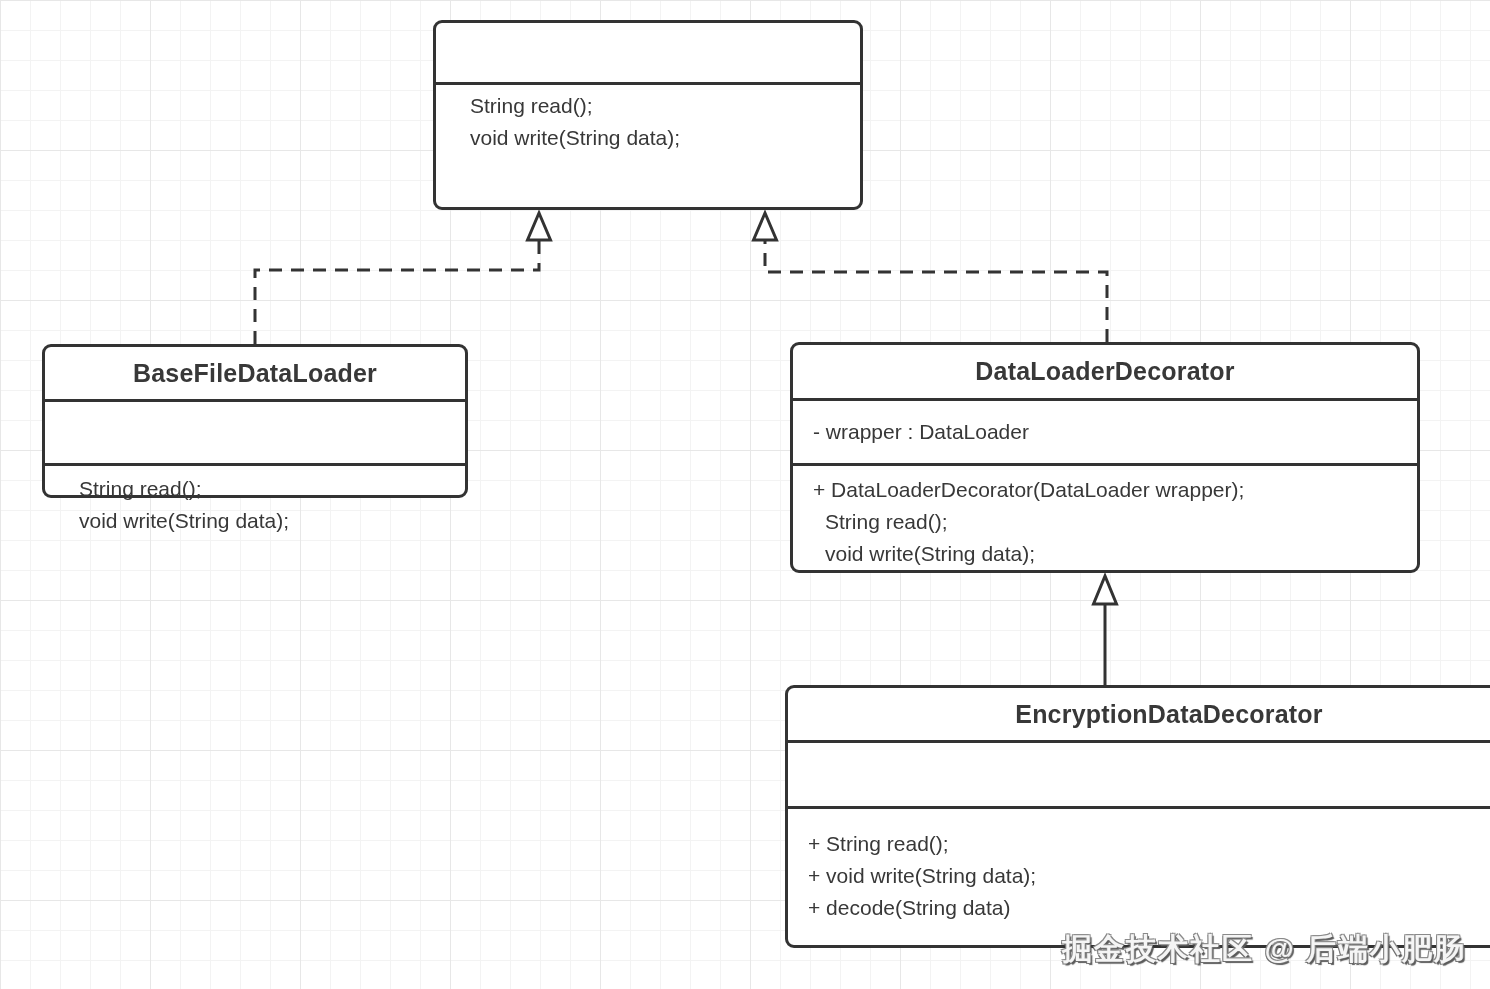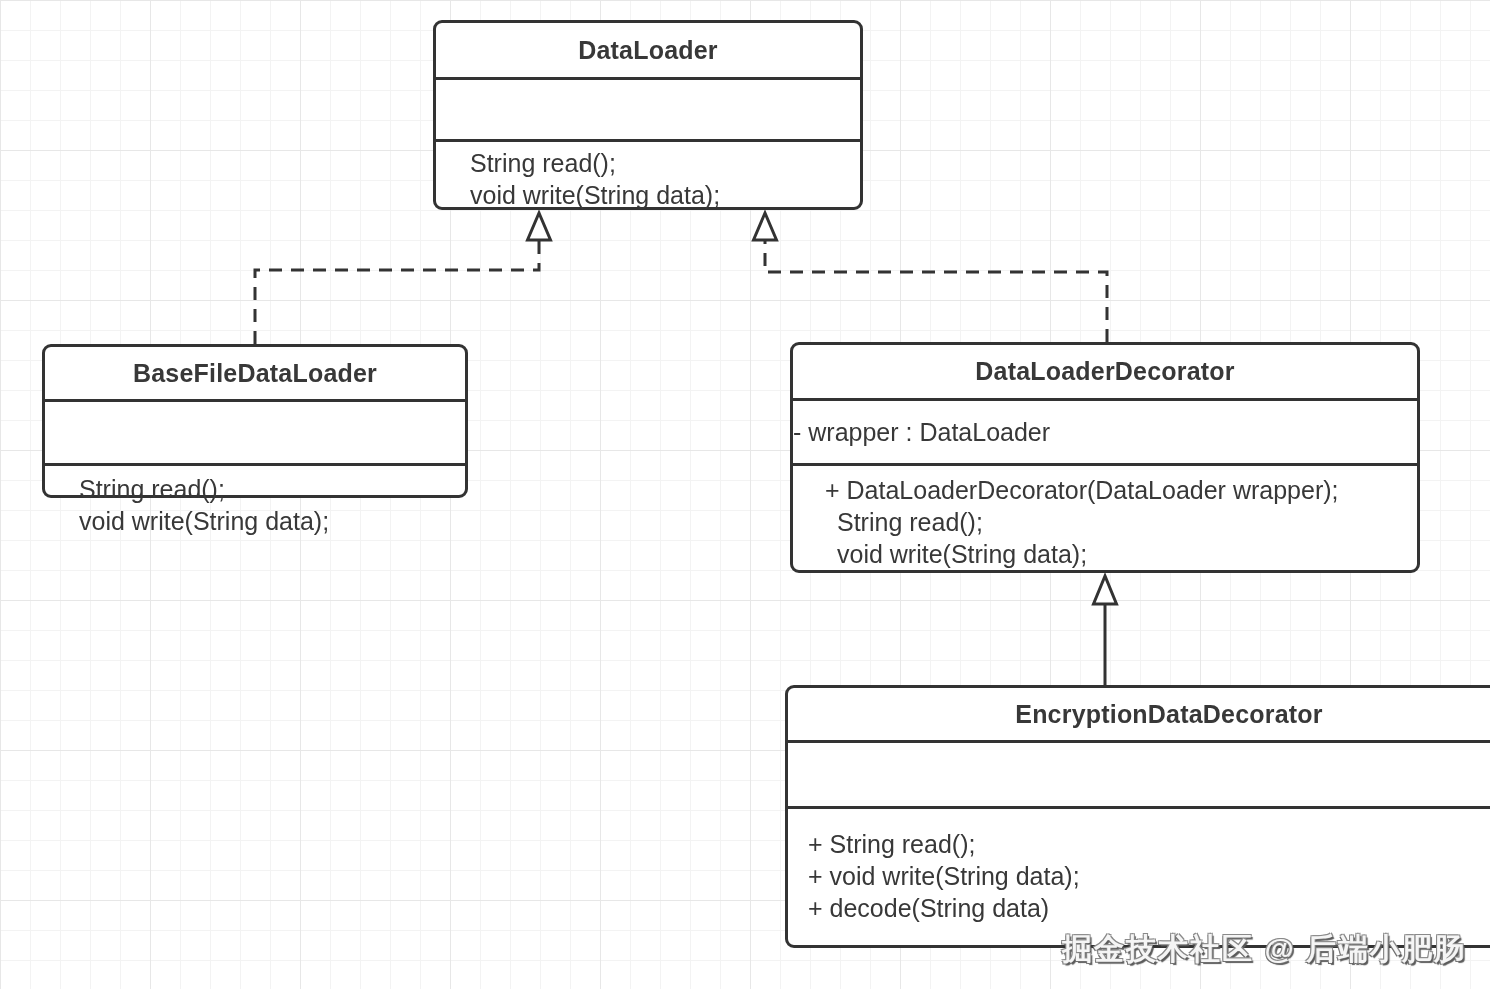--- a/index.html
+++ b/index.html
@@ -48,40 +48,40 @@
     border-bottom: 3px solid #333333;
     display: flex;
     flex-direction: column;
     justify-content: center;
   }
   .uml-methods {
     box-sizing: border-box;
     flex: 1 1 auto;
   }
   .member {
-    font-size: 25px;
+    font-size: 21px;
     line-height: 32px;
     white-space: pre;
   }
 
   
   #box-dataloader            { left: 433px; top: 20px;  width: 430px; height: 190px; }
   #box-dataloader .uml-title   { height: 57px; }
   #box-dataloader .uml-attrs   { height: 62px; }
   #box-dataloader .uml-methods { padding: 5px 10px 0 34px; }
 
   #box-basefiledataloader            { left: 42px; top: 344px; width: 426px; height: 154px; }
   #box-basefiledataloader .uml-title   { height: 55px; }
   #box-basefiledataloader .uml-attrs   { height: 64px; }
   #box-basefiledataloader .uml-methods { padding: 7px 10px 0 34px; }
 
   #box-dataloaderdecorator            { left: 790px; top: 342px; width: 630px; height: 231px; }
   #box-dataloaderdecorator .uml-title   { height: 56px; }
-  #box-dataloaderdecorator .uml-attrs   { height: 65px; }
-  #box-dataloaderdecorator .uml-methods { padding: 8px 10px 0 32px; }
+  #box-dataloaderdecorator .uml-attrs   { height: 65px; padding-left: 20px; }
+  #box-dataloaderdecorator .uml-methods { padding: 8px 10px 0 20px; }
   #box-dataloaderdecorator .uml-methods .indent { padding-left: 12px; }
 
   #box-encryptiondatadecorator            { left: 785px; top: 685px; width: 768px; height: 263px; }
   #box-encryptiondatadecorator .uml-title   { height: 55px; }
   #box-encryptiondatadecorator .uml-attrs   { height: 66px; }
   #box-encryptiondatadecorator .uml-methods { padding: 19px 10px 0 20px; }
 
   .connector-layer {
     position: absolute;
     left: 0; top: 0;
@@ -117,21 +117,20 @@
       <path d="M1105 685 V604"></path>
     </g>
     <g stroke="#333333" stroke-width="3" fill="#ffffff" stroke-linejoin="miter">
       <polygon points="539,213 527.5,240 550.5,240"></polygon>
       <polygon points="765,213 753.5,240 776.5,240"></polygon>
       <polygon points="1105,576 1093.5,604 1116.5,604"></polygon>
     </g>
   </svg>
 
   <div class="uml-class" id="box-dataloader">
-    <div class="uml-title">DataLoader</div>
     <div class="uml-attrs"></div>
     <div class="uml-methods">
       <div class="member">String read();</div>
       <div class="member">void write(String data);</div>
     </div>
   </div>
 
   <div class="uml-class" id="box-basefiledataloader">
     <div class="uml-title">BaseFileDataLoader</div>
     <div class="uml-attrs"></div>

